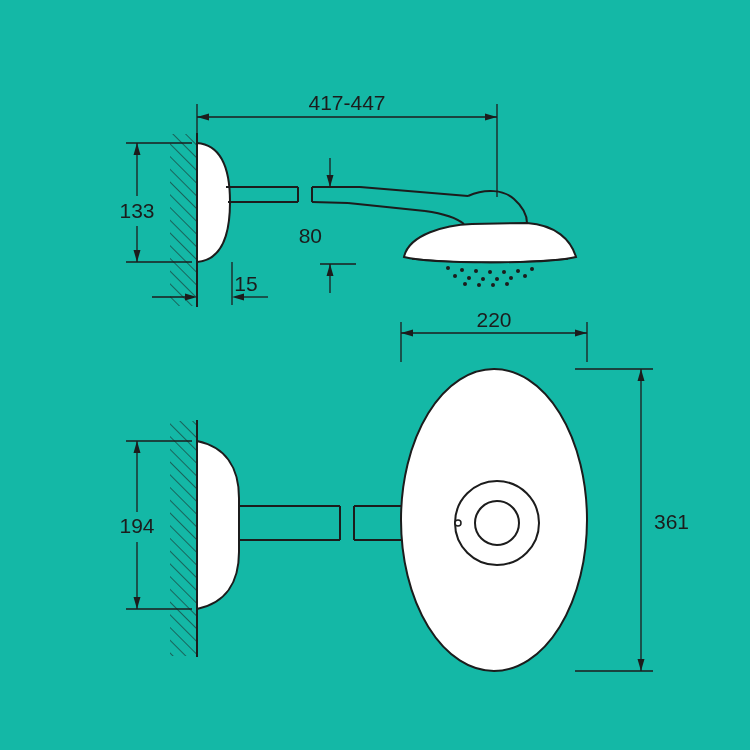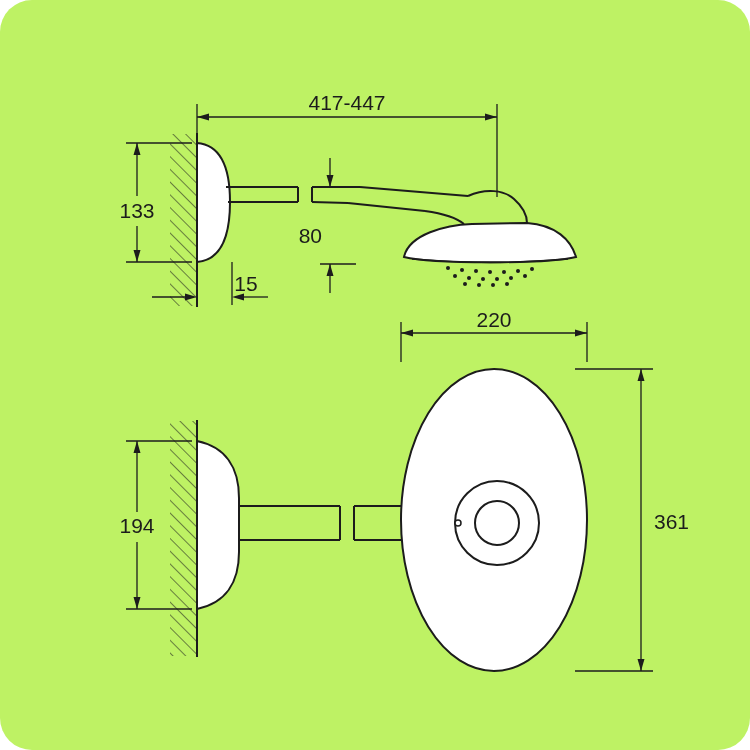--- a/index.html
+++ b/index.html
@@ -1,22 +1,21 @@
 <!DOCTYPE html>
 <html><head>
 <meta charset="utf-8">
 <style>
   html, body { margin: 0; padding: 0; background: #ffffff; }
   .canvas {
     position: relative;
     width: 750px;
     height: 750px;
-    background: #bef264;
+    background: #14b8a6;
     font-family: "Liberation Sans", sans-serif;
-    border-radius: 32px;
   }
   svg { display: block; }
   .outline { fill: #ffffff; stroke: #1c1c1c; stroke-width: 2; }
   .thick   { stroke: #1c1c1c; stroke-width: 2; fill: none; }
   .dim     { stroke: #1c1c1c; stroke-width: 1.3; fill: none; }
   .arrow   { fill: #1c1c1c; stroke: none; }
   .dot     { fill: #1c1c1c; stroke: none; }
   .dimtext {
     fill: #1c1c1c;
     font-family: "Liberation Sans", sans-serif;

